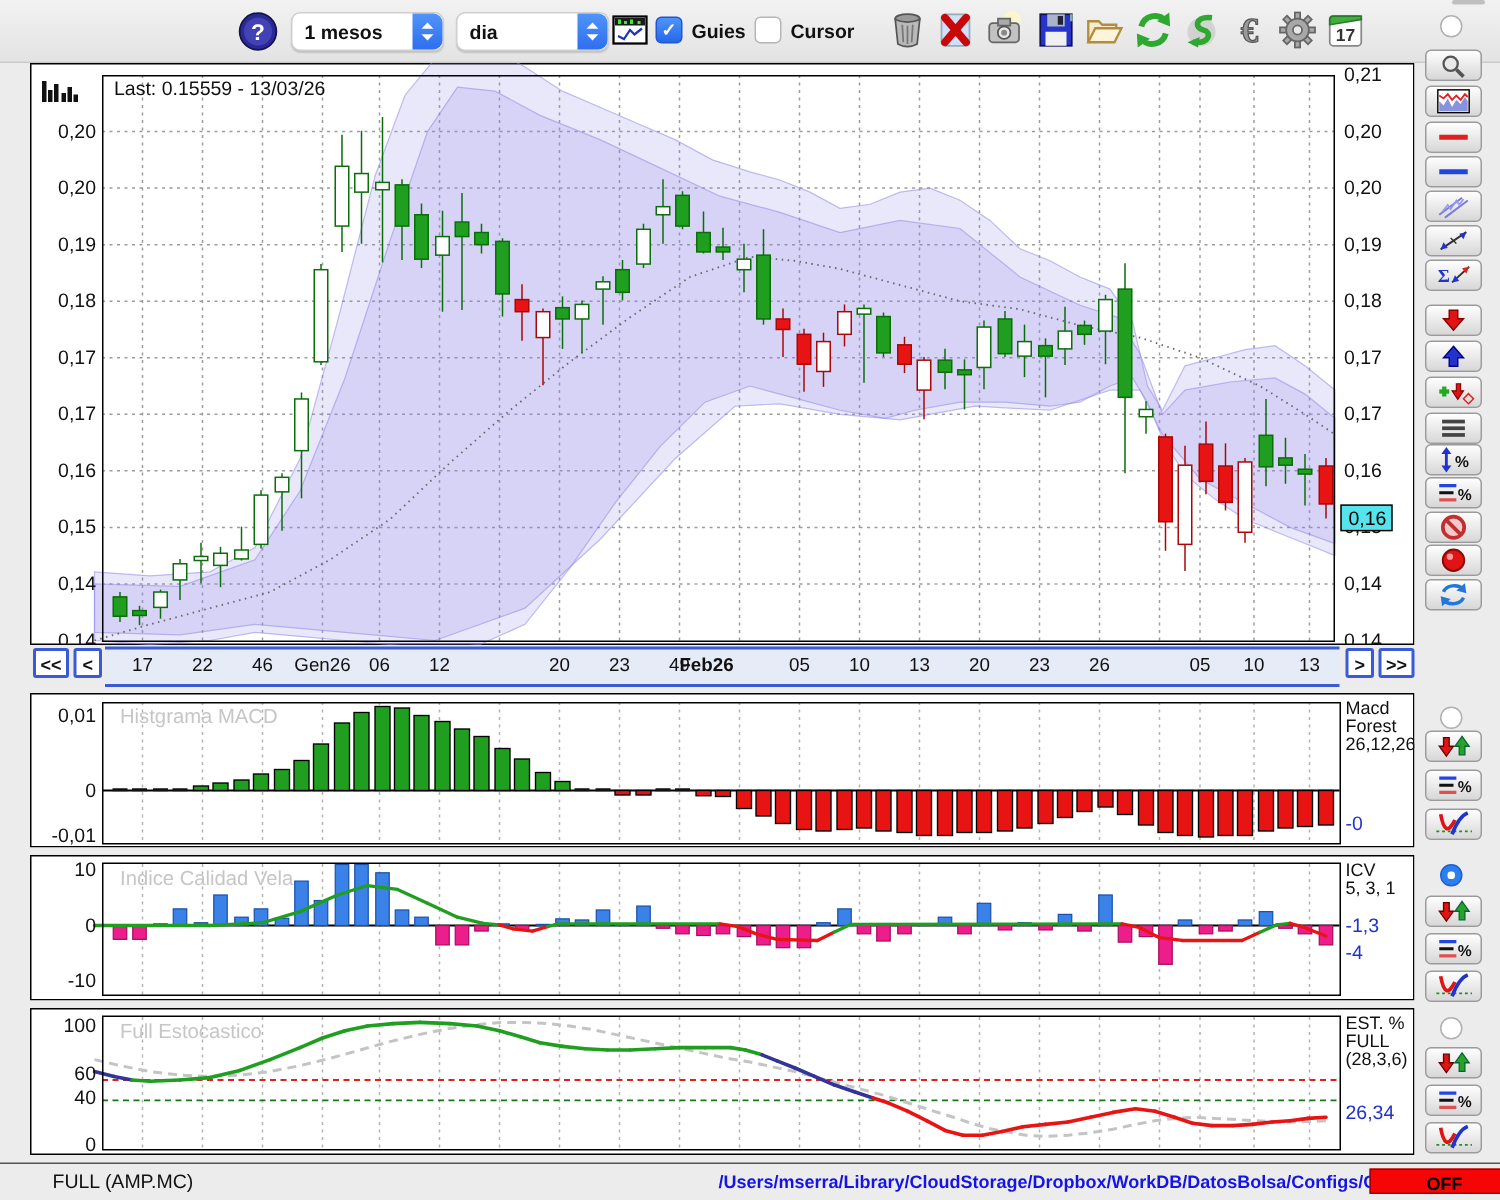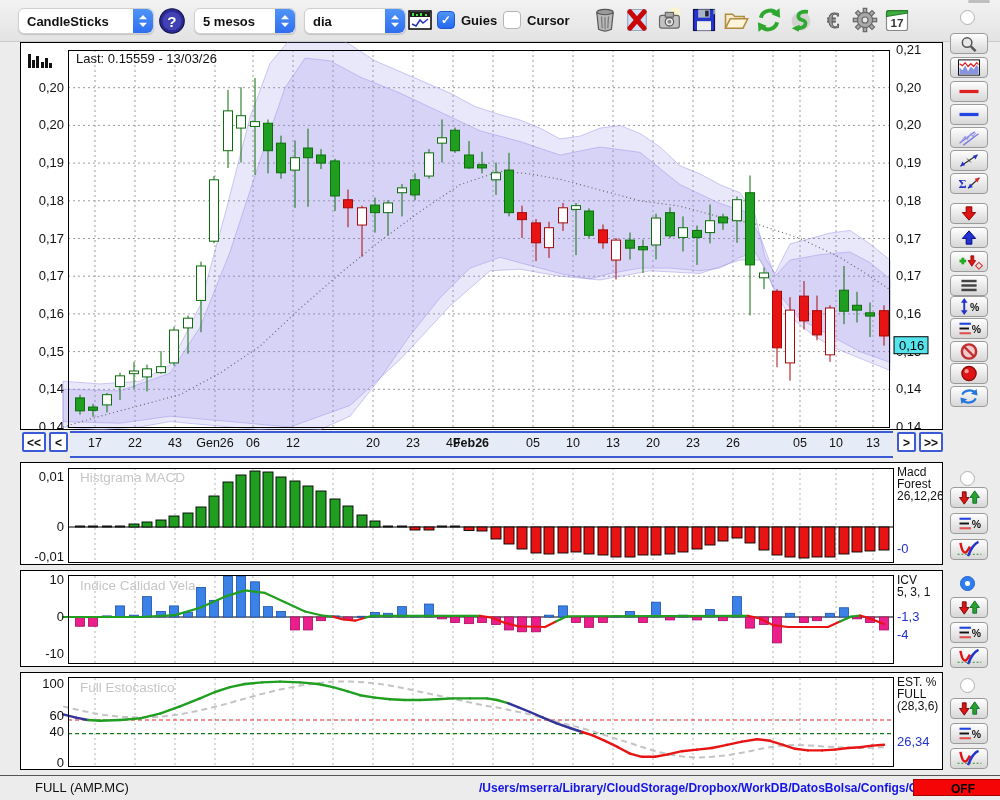--- a/index.html
+++ b/index.html
@@ -35,38 +35,29 @@
   #cfgpath{position:absolute;left:479px;top:5px;font-size:12px;color:#1414e6;font-weight:600;}
   #offbtn{position:absolute;left:913px;top:3px;width:100px;height:17px;background:#f50505;color:#000000;font-size:12px;font-weight:700;text-align:center;line-height:17px;border:1px solid #a00;}
   .winDash{position:absolute;right:10px;top:0px;width:22px;height:3px;background:#bfbfbf;border-radius:2px;}
 </style>
 </head>
 <body>
 
 <div id="app">
 
   <div id="toolbar">
-    <div class="select" style="left:18px;width:134px">
-      <span class="val">CandleSticks</span>
-      <span class="cap">
-          <svg width="10" height="14" viewBox="0 0 10 14">
-            <polygon points="5,1 9,5.2 1,5.2" fill="#fff"></polygon>
-            <polygon points="1,8.8 9,8.8 5,13" fill="#fff"></polygon>
-          </svg>
-        </span>
-    </div>
     <button class="tbtn" style="left:158px;top:7px">
         <svg viewBox="0 0 24 24">
           <circle cx="12" cy="12" r="10.5" fill="#2a2a96" stroke="#14144a"></circle>
           <circle cx="12" cy="12" r="8" fill="#4242b4"></circle>
           <text x="12" y="17" font-size="13" font-weight="bold" fill="#fff" text-anchor="middle" font-family="Liberation Sans,sans-serif">?</text>
         </svg>
       </button>
     <div class="select" style="left:194px;width:100px">
-      <span class="val">5 mesos</span>
+      <span class="val">1 mesos</span>
       <span class="cap">
           <svg width="10" height="14" viewBox="0 0 10 14">
             <polygon points="5,1 9,5.2 1,5.2" fill="#fff"></polygon>
             <polygon points="1,8.8 9,8.8 5,13" fill="#fff"></polygon>
           </svg>
         </span>
     </div>
     <div class="select" style="left:304px;width:100px">
       <span class="val">dia</span>
       <span class="cap">
@@ -368,21 +359,21 @@
       <rect x="874" y="294.72957142857143" width="34" height="17" fill="#55e3ec" stroke="#000"></rect>
       <text x="879" y="307.72957142857143" font-family="Liberation Sans,sans-serif" font-size="13" fill="#000">0,16</text>
     </svg>
 
   <div id="dates">
     <button class="datebtn" style="left:2px;width:24px">&lt;&lt;</button>
     <button class="datebtn" style="left:29px;width:19px">&lt;</button>
     <div id="datestrip">
         <span class="dtick" style="left: 25px;">17</span>
         <span class="dtick" style="left: 65px;">22</span>
-        <span class="dtick" style="left: 105px;">43</span>
+        <span class="dtick" style="left: 105px;">46</span>
         <span class="dtick" style="left: 145px;">Gen26</span>
         <span class="dtick" style="left: 183px;">06</span>
         <span class="dtick" style="left: 223px;">12</span>
         <span class="dtick" style="left: 263px; margin-top: 24px;">15</span>
         <span class="dtick" style="left: 303px;">20</span>
         <span class="dtick" style="left: 343px;">23</span>
         <span class="dtick" style="left: 383px;">49</span>
         <span class="dtick" style="left: 401px; font-weight: bold;">Feb26</span>
         <span class="dtick" style="left: 463px;">05</span>
         <span class="dtick" style="left: 503px;">10</span>

